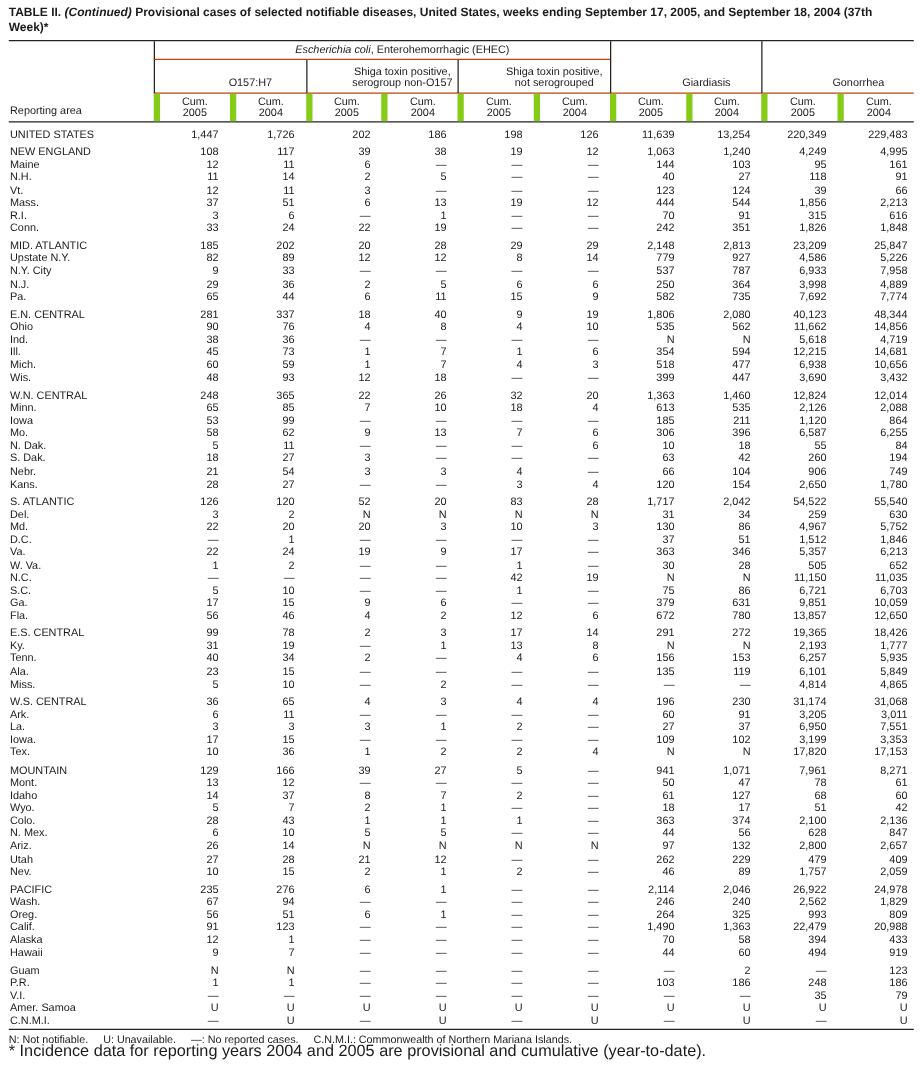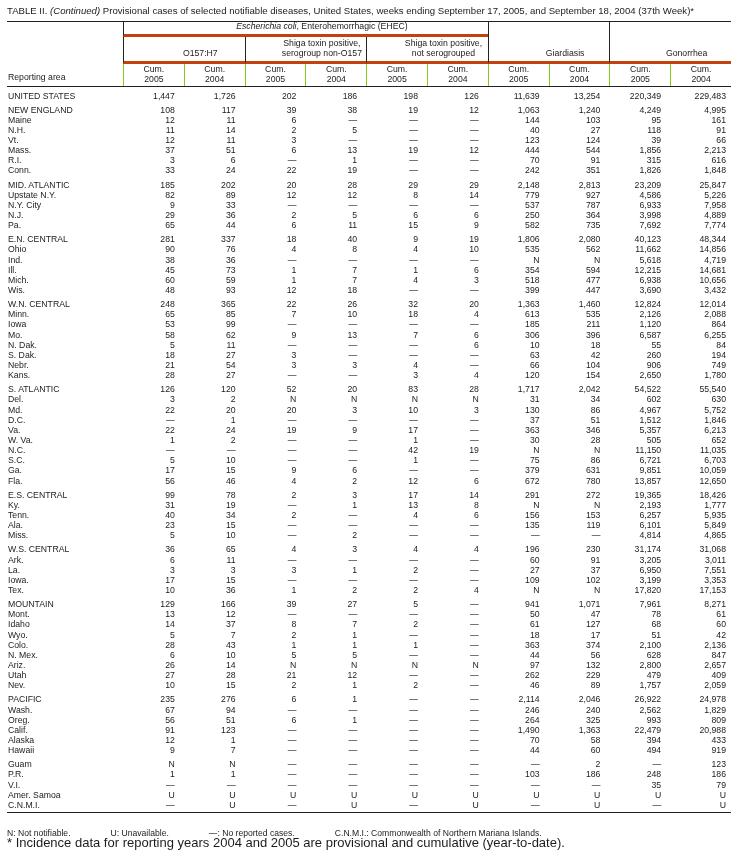--- a/index.html
+++ b/index.html
@@ -5,57 +5,57 @@
   * { margin:0; padding:0; box-sizing:border-box; }
   html,body { background:#ffffff; }
   body {
     width:736px; height:860px; position:relative; overflow:hidden;
     font-family:"Liberation Sans", sans-serif; color:#1c1c1c;
     -webkit-font-smoothing:antialiased;
   }
   .page { padding:5px 5px 0 7px; }
 
   
-  .title { font-size:9.6px; font-weight:normal; line-height:11.5px; letter-spacing:0; width:722px; }
+  .title { font-size:9.6px; font-weight:bold; line-height:11.5px; letter-spacing:0; width:722px; }
   .title .it { font-style:italic; }
 
   
   .grid { display:grid; grid-template-columns:116px repeat(10, 1fr); width:724px; }
 
   
   .thead {
     margin-top:4px;
     border-top:1px solid #222; border-bottom:1px solid #222;
     grid-template-rows:15px 27px 22px;
   }
   .hc { font-size:8.7px; line-height:9.6px; text-align:center; }
   .bl { border-left:1px solid #222; }
-  .bb { border-bottom:3px solid #c2410c;padding-left:32px; }
+  .bb { border-bottom:1px solid #c2410c;padding-left:32px; }
   .h-area { grid-column:1; grid-row:3; align-self:end; text-align:left; font-size:8.7px; padding:0 0 4px 1px; }
   .h-ehec { grid-column:2/8; grid-row:1; display:flex; align-items:flex-end; justify-content:center; padding-bottom:2px; }
   .h-ehec .it { font-style:italic; }
   .h-o157 { grid-column:2/4; grid-row:2; display:flex; align-items:flex-end; justify-content:center; padding-bottom:2px; }
   .h-nonO157 { grid-column:4/6; grid-row:2; display:flex; flex-direction:column; justify-content:flex-end; padding-bottom:2px; }
   .h-notsero { grid-column:6/8; grid-row:2; display:flex; flex-direction:column; justify-content:flex-end; padding-bottom:2px; }
   .h-giar { grid-column:8/10; grid-row:1/3; display:flex; align-items:flex-end; justify-content:center; padding-bottom:2px; }
   .h-gono { grid-column:10/12; grid-row:1/3; display:flex; align-items:flex-end; justify-content:center; padding-bottom:2px; }
-  .hcum { grid-row:3; border-left:1px solid #84cc16; font-size:8.7px; line-height:9.8px; text-align:center; padding-top:1.5px; }
+  .hcum { grid-row:3; border-left:5px solid #84cc16; font-size:8.7px; line-height:9.8px; text-align:center; padding-top:1.5px; }
 
   
   .tbody { padding-top:4px; }
   .block { margin-top:4px; }
   .block:first-child { margin-top:0; }
   .row { height:10.15px; }
   .c-area { font-size:8.7px; line-height:10.15px; text-align:left; padding-left:1px; white-space:nowrap; }
   .c-val { font-size:8.7px; line-height:10.15px; text-align:right; padding-right:9px; white-space:nowrap; }
   .c-val:last-child { padding-right:5px; }
 
   
   .f-rule { border-top:1px solid #222; width:724px; margin-top:2px; }
-  .f-legend { display:flex; gap:40px; font-size:8.6px; line-height:10px; padding-top:1.5px;margin-top:14px; }
+  .f-legend { display:flex; gap:12px; font-size:8.6px; line-height:10px; padding-top:1.5px; }
   .f-note { font-size:13px; line-height:10px; }
 </style>
 </head>
 <body>
 
 <div class="page">
 
   <div class="title">
     <span>TABLE II.</span>
     <span class="it">(Continued)</span>
@@ -514,21 +514,21 @@
         <div class="grid row">
           <div class="c-area">Del.</div>
           <div class="c-val">3</div>
           <div class="c-val">2</div>
           <div class="c-val">N</div>
           <div class="c-val">N</div>
           <div class="c-val">N</div>
           <div class="c-val">N</div>
           <div class="c-val">31</div>
           <div class="c-val">34</div>
-          <div class="c-val">602</div>
+          <div class="c-val">259</div>
           <div class="c-val">630</div>
         </div>
         <div class="grid row">
           <div class="c-area">Md.</div>
           <div class="c-val">22</div>
           <div class="c-val">20</div>
           <div class="c-val">20</div>
           <div class="c-val">3</div>
           <div class="c-val">10</div>
           <div class="c-val">3</div>

